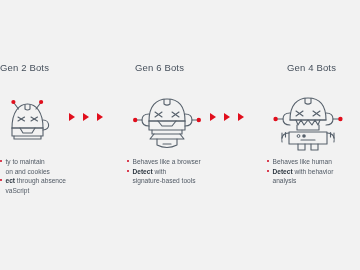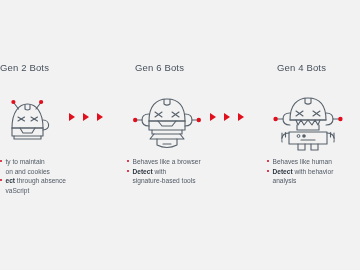--- a/index.html
+++ b/index.html
@@ -75,21 +75,21 @@
     color: #2f3943;
   }
 
   
   #col-gen2 { left: -44px; width: 130px; }
   #col-gen3 { left: 126px; width: 130px; }
   #col-gen4 { left: 265px; width: 130px; }
 
   #col-gen2 .col-title { left: 44px; text-align: right; }
   #col-gen3 .col-title { left: 9px; }
-  #col-gen4 .col-title { left: 12px; }
+  #col-gen4 .col-title { left: 22px; }
 
   #col-gen2 .bot-wrap { left: 44px; }
   #col-gen3 .bot-wrap { left: 4px; }
   #col-gen4 .bot-wrap { left: 2px; }
 
   #col-gen2 .bullets { left: 44px; }
   #col-gen3 .bullets { left: 1px; }
   #col-gen4 .bullets { left: 2px; }
 
   

